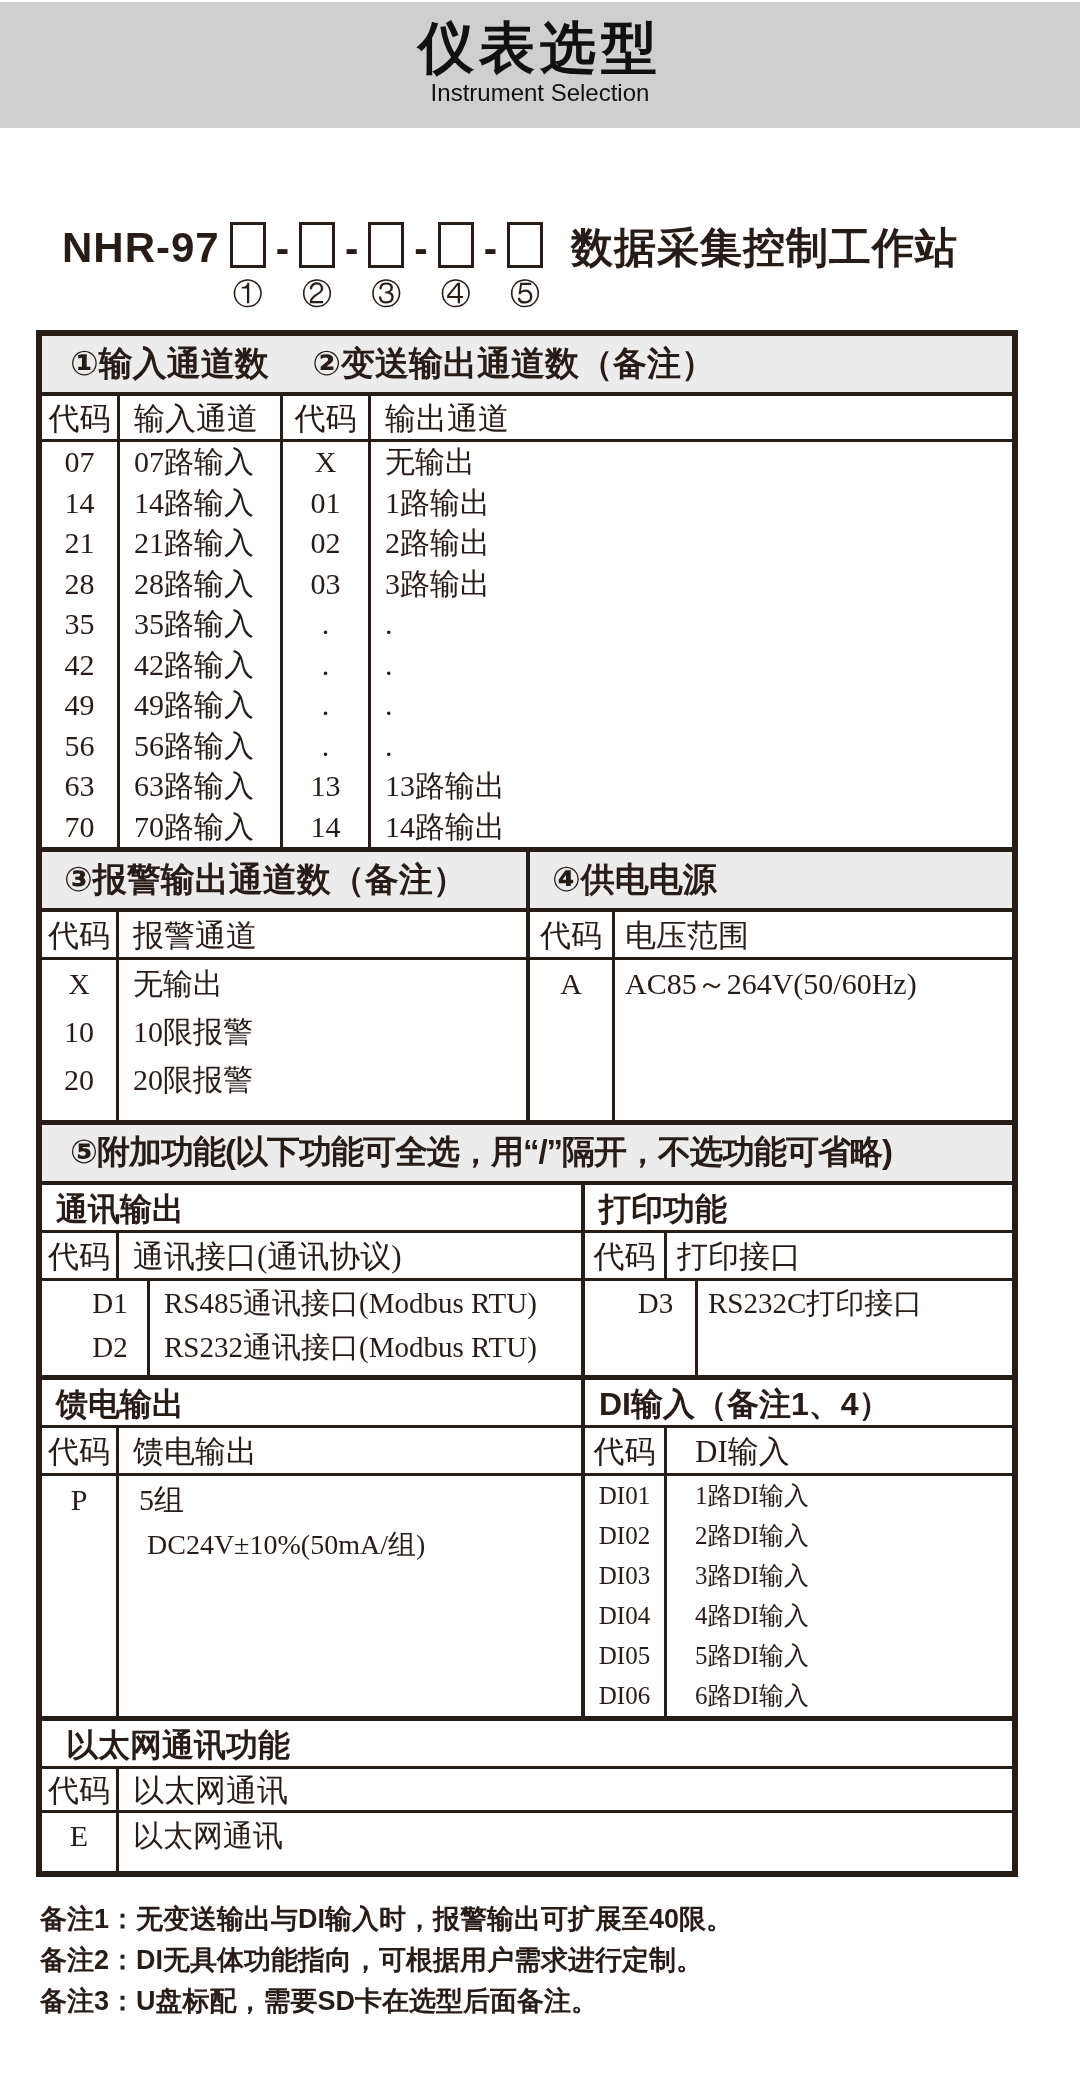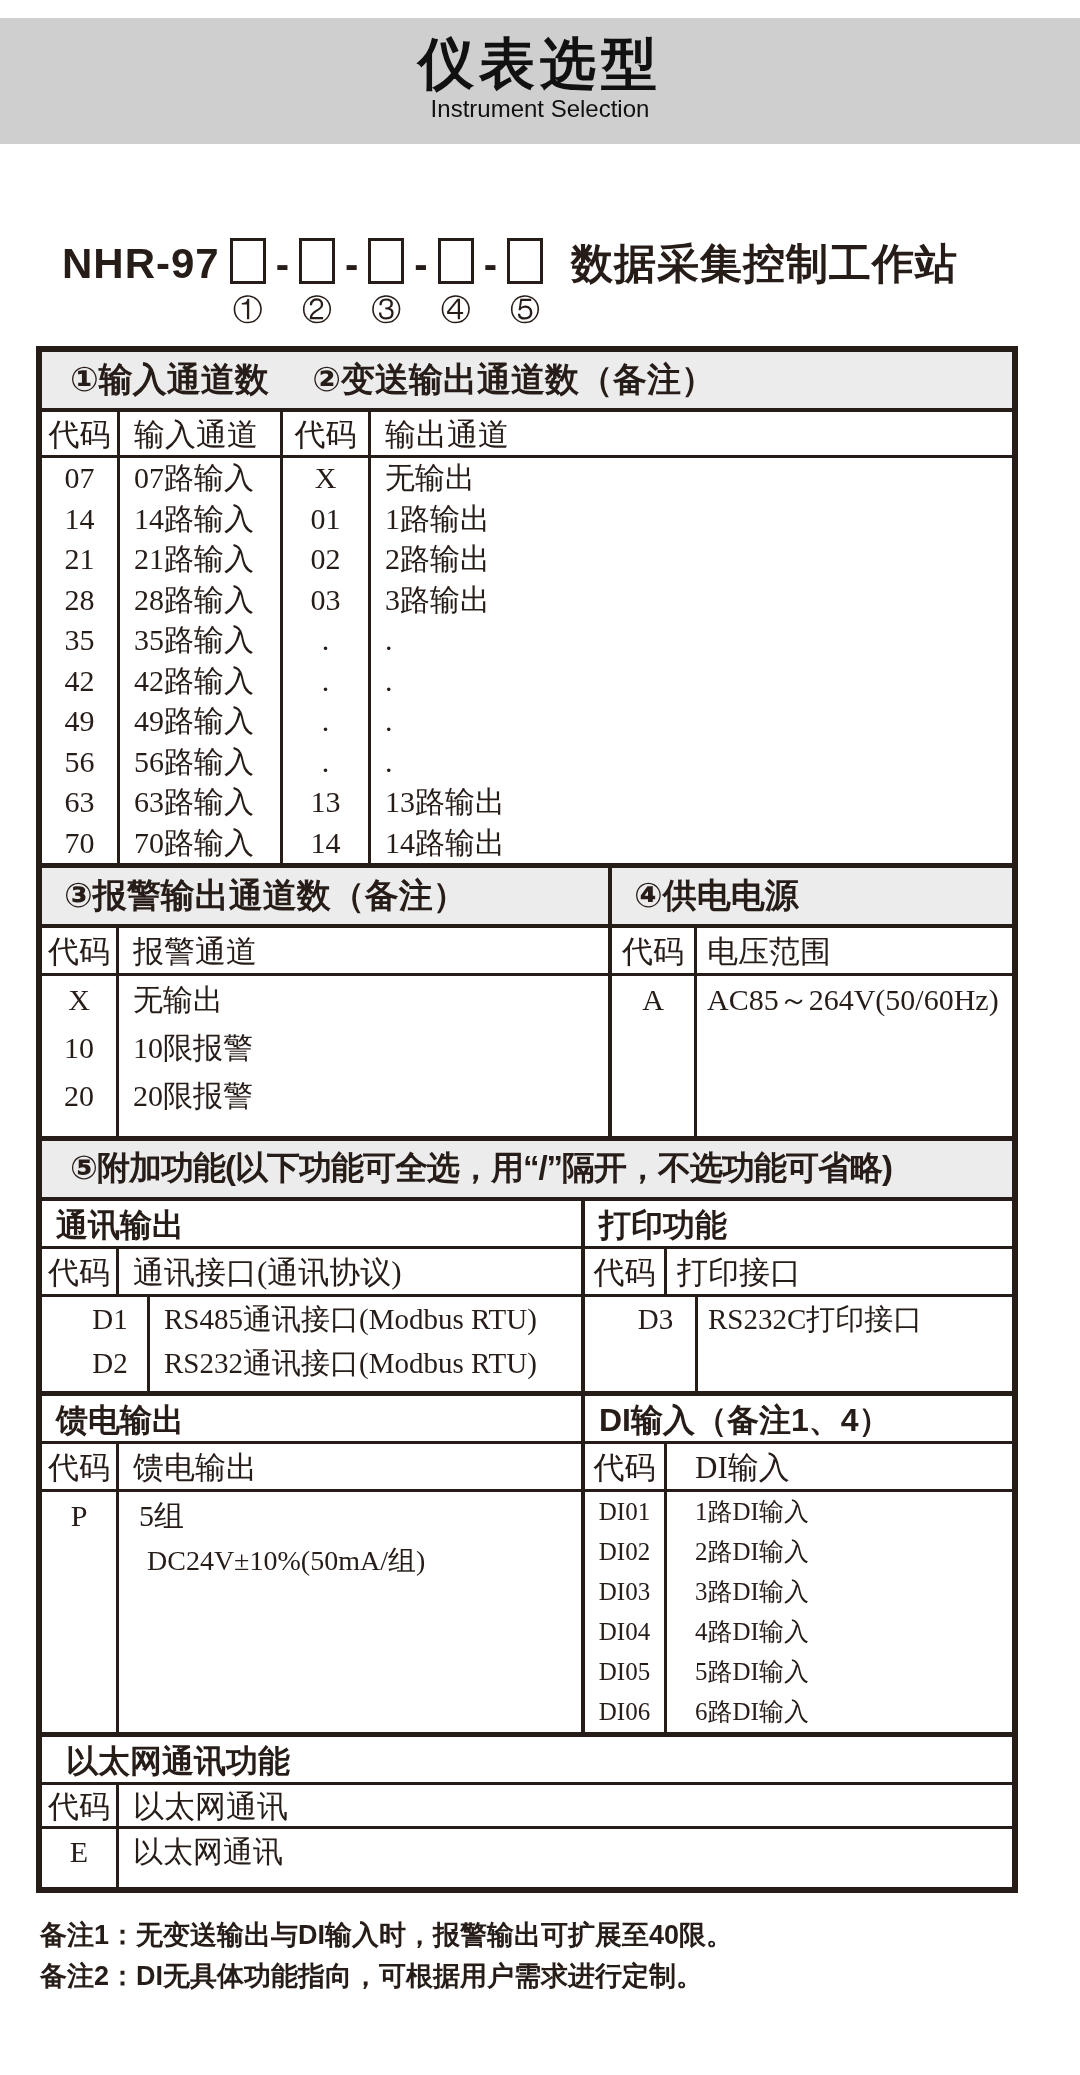--- a/index.html
+++ b/index.html
@@ -8,21 +8,21 @@
     --title-band:#d0cfcf;
     --section-band:#edecec;
     --serif:"Liberation Serif","DejaVu Serif",serif;
     --sans:"Liberation Sans","DejaVu Sans",sans-serif;
   }
   *{margin:0;padding:0;box-sizing:border-box;}
   html,body{background:#fff;}
   .page{position:relative;width:1080px;height:2075px;background:#fff;color:var(--ink);overflow:hidden;}
 
   
-  .top-band{margin-top:18px;height:126px;background:var(--title-band);text-align:center;padding-top:16px;}
+  .top-band{margin-top:2px;height:126px;background:var(--title-band);text-align:center;padding-top:16px;}
   .title-cn{font:bold 56px/60px var(--sans);letter-spacing:5px;color:#111;}
   .title-en{font:500 24px/28px var(--sans);color:#111;margin-top:1px;}
 
   
   .model-area{margin:94px 0 0 62px;display:flex;align-items:flex-start;}
   .model-text{font:bold 42px/52px var(--sans);letter-spacing:1px;white-space:nowrap;}
   .model-suffix{margin-left:18px;}
   .slot{display:flex;flex-direction:column;align-items:center;margin:0 10px;}
   .slot:first-of-type{margin-left:16px;}
   .code-box{width:36px;height:46px;border:3px solid var(--ink);background:#fff;}
@@ -34,21 +34,21 @@
   section{border-top:5px solid var(--ink);}
   section:first-child{border-top:none;}
 
   .band{background:var(--section-band);border-bottom:4px solid var(--ink);
         font:bold 34px/38px var(--sans);padding:8px 4px 10px 28px;white-space:nowrap;}
   .band.tight{font-size:33px;letter-spacing:-1px;}
   .band.pl22{padding-left:22px;}
 
   .split{display:flex;align-items:stretch;}
   .pleft{border-right:4px solid var(--ink);}
-  .w496{width:570px;}
+  .w496{width:488px;}
   .w543{width:543px;}
   .pright{flex:1 1 auto;min-width:0;}
 
   .prow{font:bold 32px/48px var(--sans);padding-left:14px;border-bottom:3px solid var(--ink);height:48px;white-space:nowrap;}
 
   .hrow{display:flex;border-bottom:3px solid var(--ink);font:400 31px/46px var(--serif);height:46px;}
   .hrow .hc{border-right:3px solid var(--ink);text-align:center;}
   .hrow .hl{padding-left:14px;flex:1 1 auto;white-space:nowrap;overflow:hidden;}
 
   .darea{display:flex;align-items:stretch;}
@@ -314,15 +314,16 @@
             <div class="ln">以太网通讯</div>
           </div>
         </div>
       </div>
     </section>
   </div>
 
   <div class="notes">
     <div class="note">备注1：无变送输出与DI输入时，报警输出可扩展至40限。</div>
     <div class="note">备注2：DI无具体功能指向，可根据用户需求进行定制。</div>
+    <div class="note">备注3：U盘标配，需要SD卡在选型后面备注。</div>
   </div>
 
 </div>
 
 </body></html>

